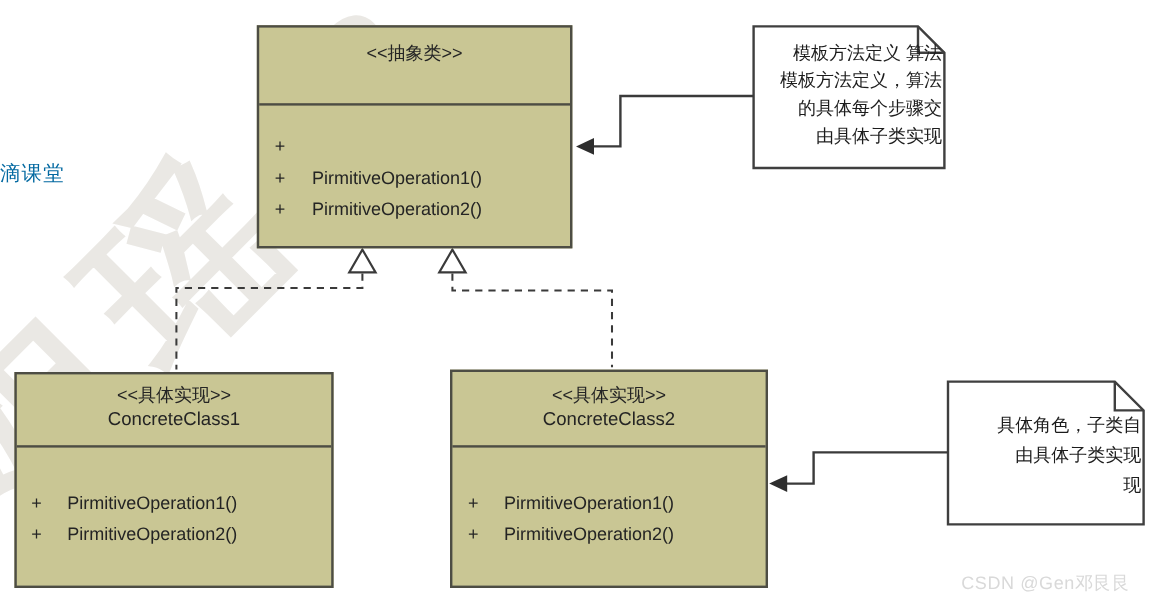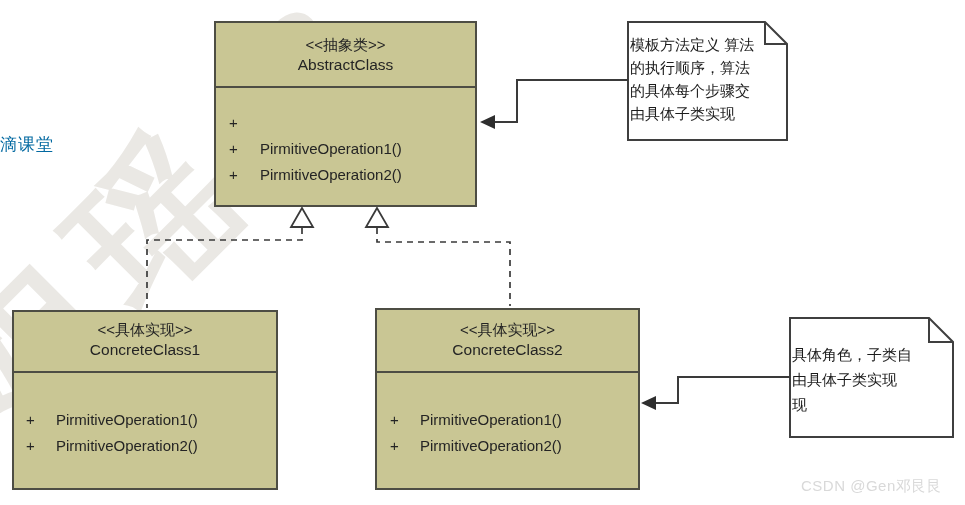--- a/index.html
+++ b/index.html
@@ -45,21 +45,21 @@
   .concrete1 { left:12px; top:310px; width:266px; height:180px; }
   .concrete1 .uml-head { height:61px; padding-top:8px; line-height:21px; }
   .concrete1 .uml-body { padding-top:34px; padding-left:12px; }
   .concrete1 .plus { width:30px; }
   
   .concrete2 { left:375px; top:308px; width:265px; height:182px; }
   .concrete2 .uml-head { height:63px; padding-top:10px; line-height:21px; }
   .concrete2 .uml-body { padding-top:34px; padding-left:13px; }
   .concrete2 .plus { width:30px; }
   
-  .note-text { position:absolute; z-index:5; text-align:left; color:#1c1c1c; }
+  .note-text { position:absolute; z-index:5; text-align:right; color:#1c1c1c; }
   .note1-text { left:630px; top:33px; width:155px; font-size:15px; line-height:23px; }
   .note2-text { left:792px; top:342px; width:159px; font-size:15px; line-height:25px; }
 </style>
 </head>
 <body>
 
 <div class="canvas">
 
   <div class="wm-diag">妲瑶 &amp;</div>
   <div class="wm-side">滴课堂</div>
@@ -80,21 +80,20 @@
     <polyline points="302,228 302,240 147,240 147,308" fill="none" stroke="#3a3a3a" stroke-width="1.7" stroke-dasharray="6 5"></polyline>
     <polygon points="302,208 291,227 313,227" fill="#ffffff" stroke="#3a3a3a" stroke-width="1.8"></polygon>
 
     <polyline points="377,228 377,242 510,242 510,306" fill="none" stroke="#3a3a3a" stroke-width="1.7" stroke-dasharray="6 5"></polyline>
     <polygon points="377,208 366,227 388,227" fill="#ffffff" stroke="#3a3a3a" stroke-width="1.8"></polygon>
   </svg>
 
   <div class="uml-class abstract">
     <div class="uml-head">
       <div class="stereo">&lt;&lt;抽象类&gt;&gt;</div>
-      <div class="cname">AbstractClass</div>
     </div>
     <div class="uml-body">
       <div class="method-row">
         <span class="plus">+</span>
       </div>
       <div class="method-row">
         <span class="plus">+</span>
         <span>PirmitiveOperation1()</span>
       </div>
       <div class="method-row">
@@ -133,21 +132,21 @@
       </div>
       <div class="method-row">
         <span class="plus">+</span>
         <span>PirmitiveOperation2()</span>
       </div>
     </div>
   </div>
 
   <div class="note-text note1-text">
     <div>模板方法定义 算法</div>
-    <div>的执行顺序，算法</div>
+    <div>模板方法定义，算法</div>
     <div>的具体每个步骤交</div>
     <div>由具体子类实现</div>
   </div>
   <div class="note-text note2-text">
     <div>具体角色，子类自</div>
     <div>由具体子类实现</div>
     <div>现</div>
   </div>
 
   <div class="credit">CSDN @Gen邓艮艮</div>

